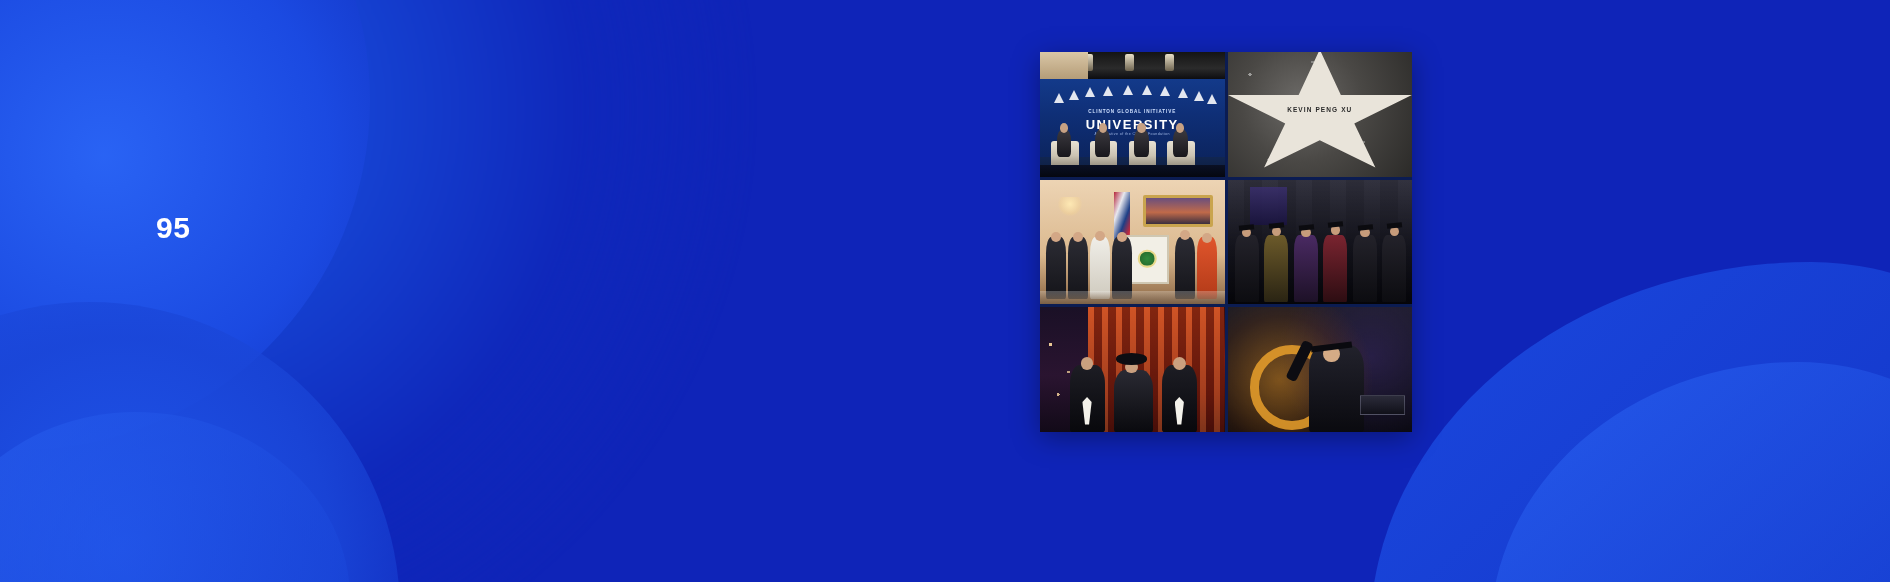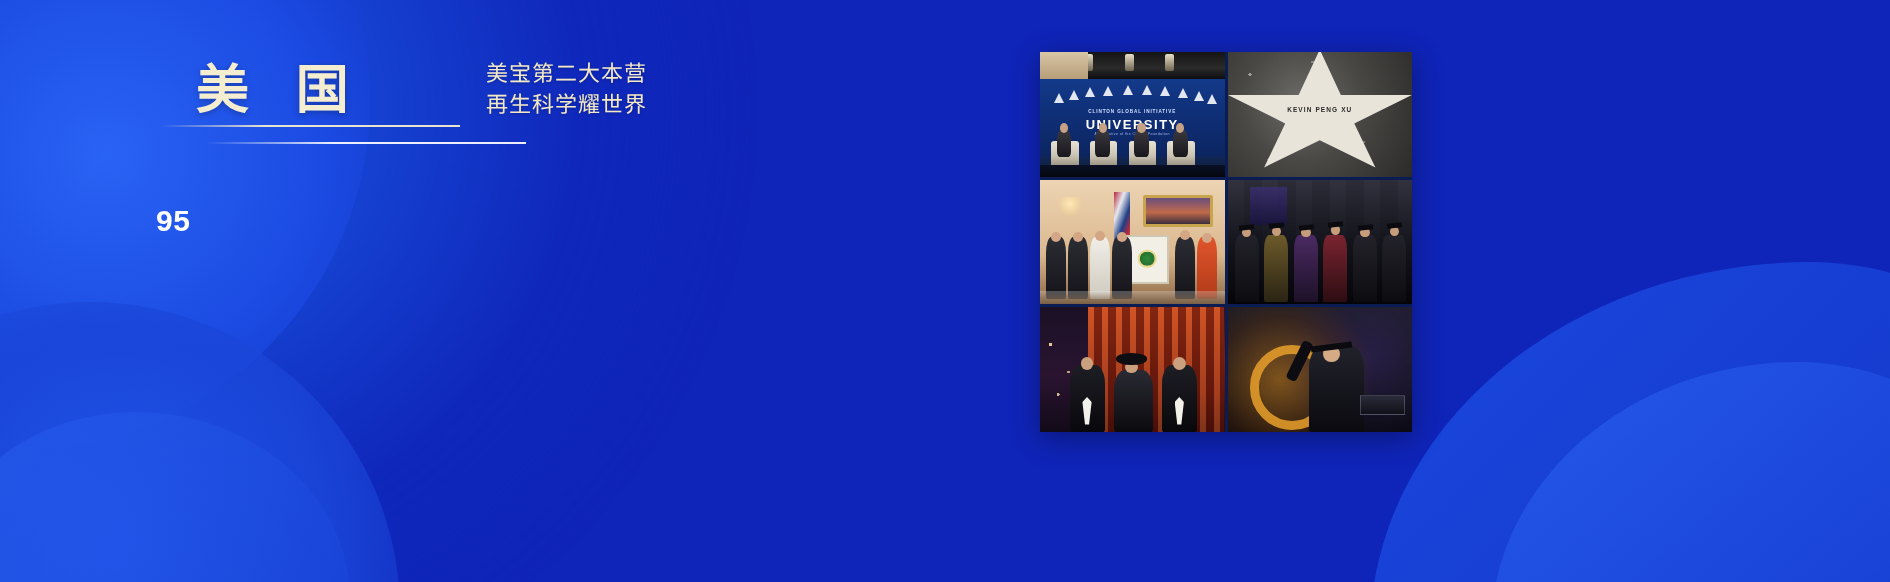--- a/index.html
+++ b/index.html
@@ -101,21 +101,21 @@
     line-height:1.42;
     color:#f3e9c6;
     letter-spacing:1px;
     white-space:pre-line;
     text-shadow:0 1px 3px rgba(0,0,0,.2);
   }
 
   
   .body-block{
     position:absolute;
-    left:156px; top:203px;
+    left:156px; top:210px;
     width:760px;
   }
   .num{
     font-size:30px;
     font-weight:700;
     color:#ffffff;
     line-height:1.2;
     margin-bottom:6px;
     letter-spacing:.5px;
   }
@@ -438,29 +438,20 @@
 <div class="slide">
 
   <div class="bg-base"></div>
   <div class="bg-grad-left"></div>
   <div class="bg-blob-a"></div>
   <div class="bg-blob-b"></div>
   <div class="bg-arc-bl"></div>
   <div class="bg-swoosh-r"></div>
   <div class="bg-swoosh-r2"></div>
 
-  <div class="header">
-    <div class="hd-title">美 国</div>
-    <div class="hd-rules">
-      <div class="rule r1"></div>
-      <div class="rule r2"></div>
-    </div>
-    <div class="hd-sub">美宝第二大本营
-再生科学耀世界</div>
-  </div>
 
   <div class="body-block">
     <div class="num">95</div>
   </div>
 
   <div class="collage">
 
     <div class="cell p1">
       <div class="ceiling"></div>
       <div class="spot s1"></div>

